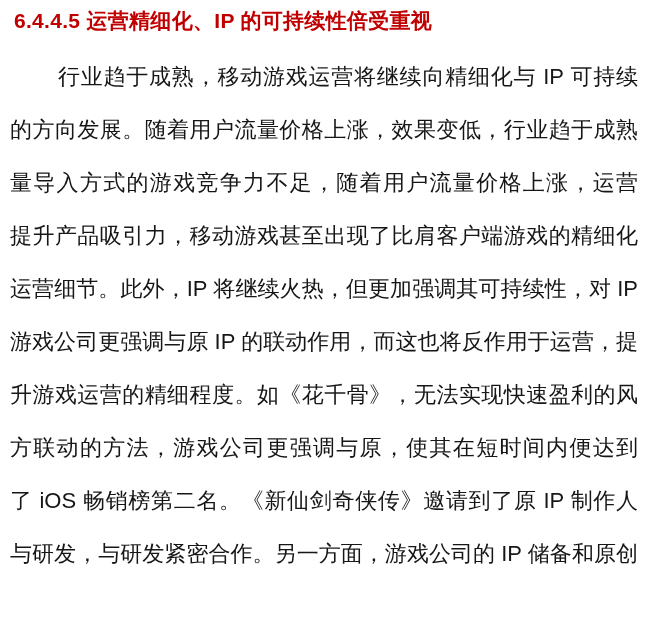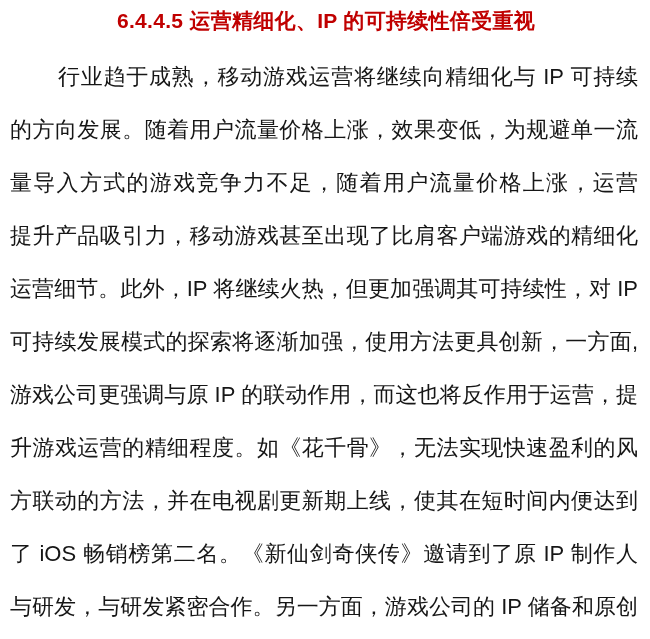--- a/index.html
+++ b/index.html
@@ -44,28 +44,27 @@
     overflow: hidden;
   }
   .text-line.first {
     padding-left: 48px;
   }
 </style>
 </head>
 <body>
 
 <div class="page">
-  <h1 class="heading" style="color: rgb(192, 0, 0); text-align: center;">6.4.4.5 运营精细化、IP 的可持续性倍受重视</h1>
+  <h1 class="heading" style="color: rgb(192, 0, 0);">6.4.4.5 运营精细化、IP 的可持续性倍受重视</h1>
 
   <div class="paragraph" style="color: rgb(22, 22, 22);">
     <div class="text-line first">行业趋于成熟，移动游戏运营将继续向精细化与 IP 可持续化</div>
-    <div class="text-line">的方向发展。随着用户流量价格上涨，效果变低，为规避单一流</div>
+    <div class="text-line">的方向发展。随着用户流量价格上涨，效果变低，行业趋于成熟</div>
     <div class="text-line">量导入方式的游戏竞争力不足，随着用户流量价格上涨，运营</div>
     <div class="text-line">提升产品吸引力，移动游戏甚至出现了比肩客户端游戏的精细化</div>
     <div class="text-line">运营细节。此外，IP 将继续火热，但更加强调其可持续性，对 IP</div>
-    <div class="text-line">可持续发展模式的探索将逐渐加强，使用方法更具创新，一方面,</div>
     <div class="text-line">游戏公司更强调与原 IP 的联动作用，而这也将反作用于运营，提</div>
     <div class="text-line">升游戏运营的精细程度。如《花千骨》，无法实现快速盈利的风险</div>
-    <div class="text-line">方联动的方法，并在电视剧更新期上线，使其在短时间内便达到</div>
+    <div class="text-line">方联动的方法，游戏公司更强调与原，使其在短时间内便达到</div>
     <div class="text-line">了 iOS 畅销榜第二名。《新仙剑奇侠传》邀请到了原 IP 制作人参</div>
     <div class="text-line">与研发，与研发紧密合作。另一方面，游戏公司的 IP 储备和原创</div>
   </div>
 </div>
 
 </body></html>

